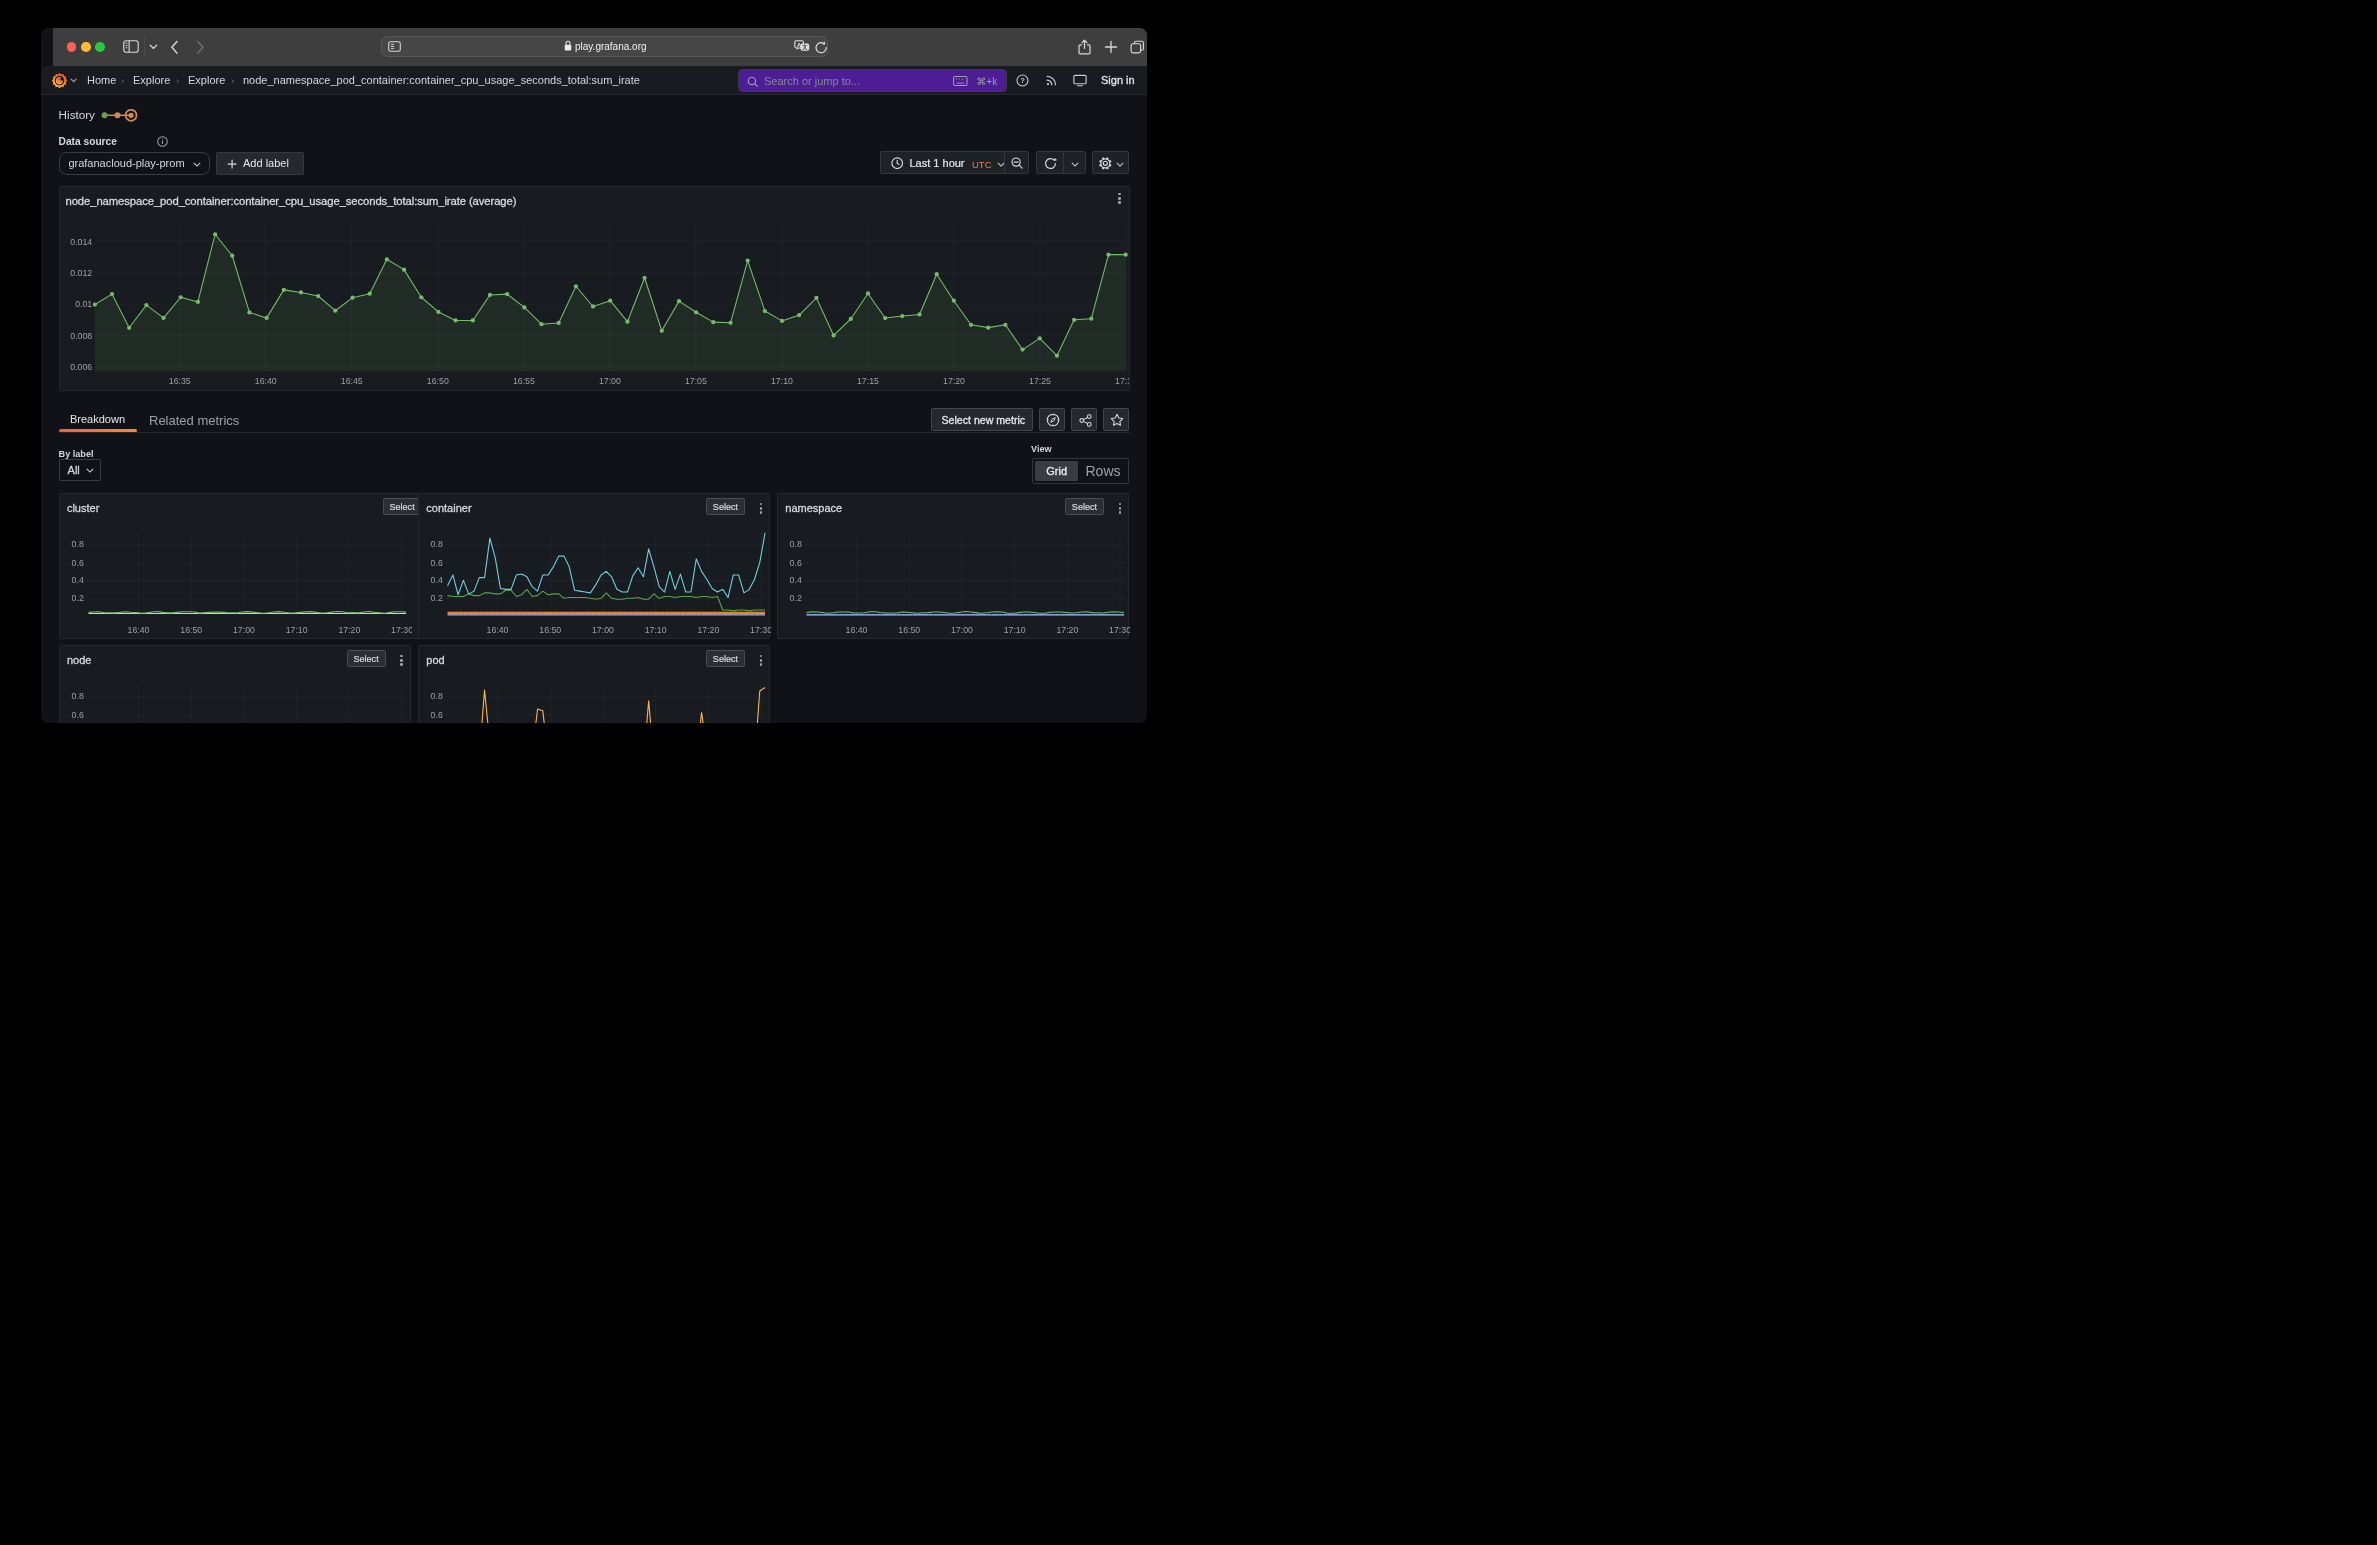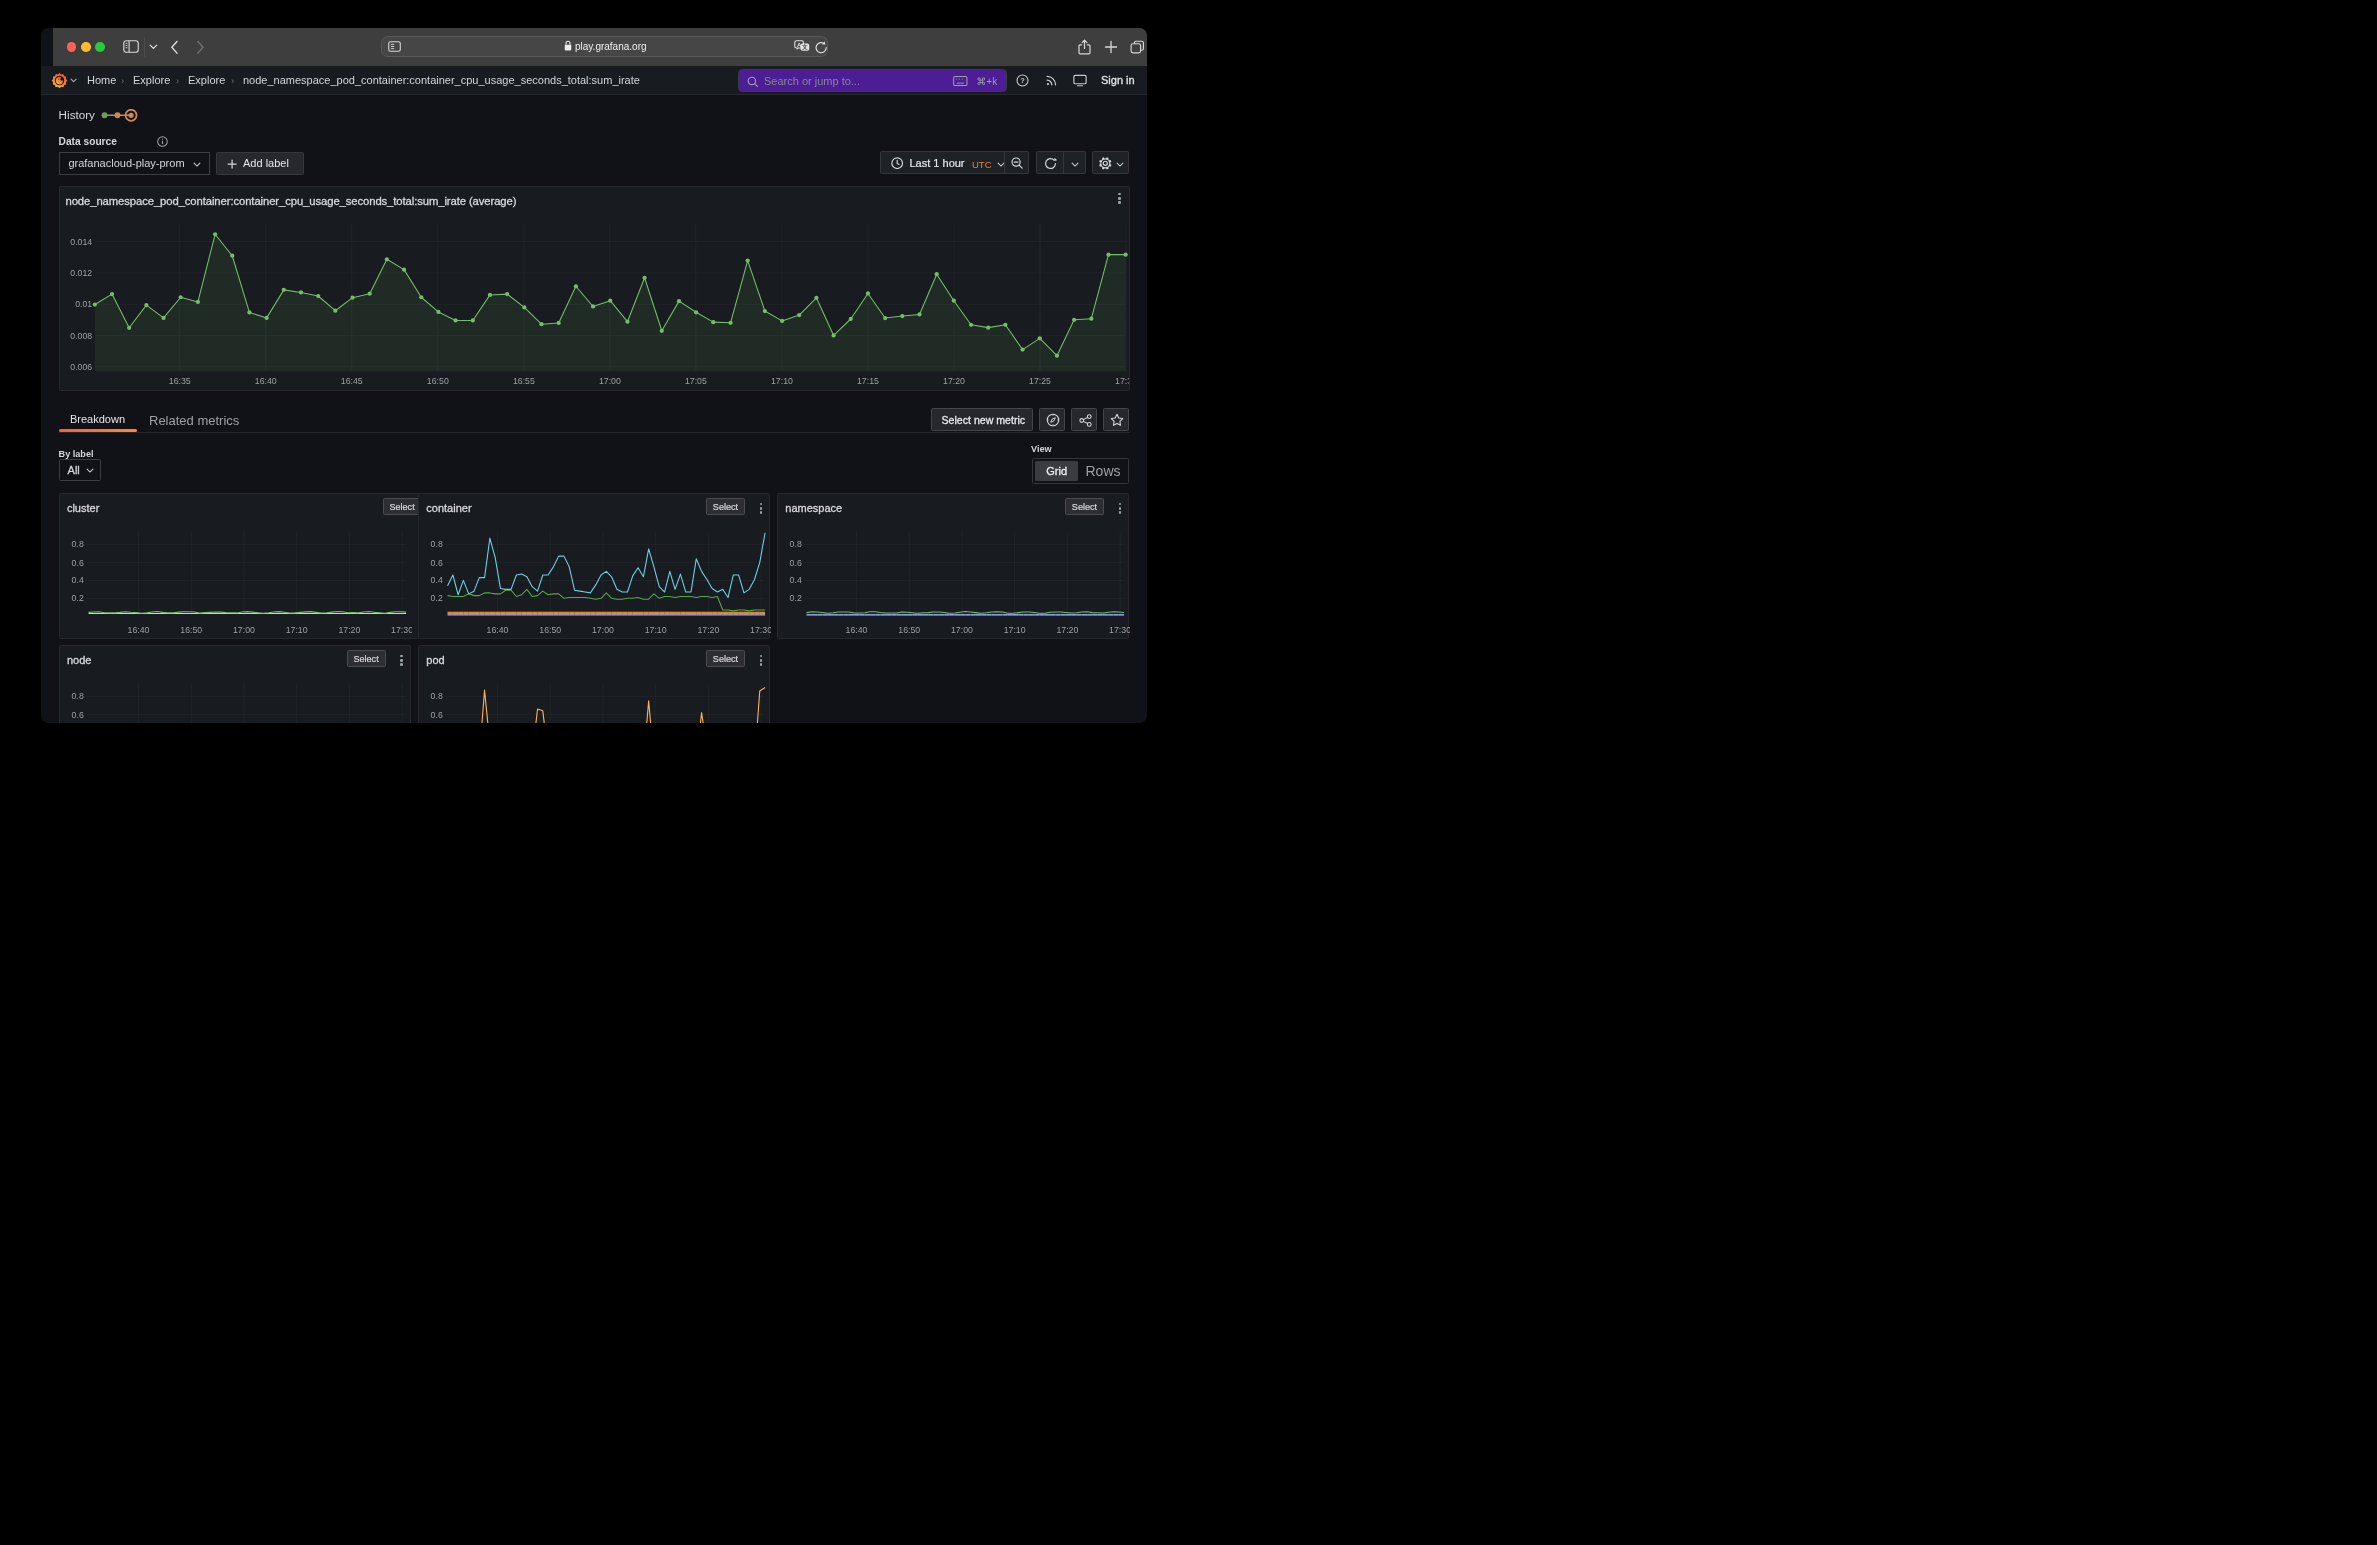--- a/index.html
+++ b/index.html
@@ -150,21 +150,21 @@
       <circle cx="42.3" cy="8.7" r="7.6" fill="none" stroke="#cc8a4c" stroke-width="2.4"></circle>
       <circle cx="42.3" cy="8.7" r="3.6" fill="#cc8a4c"></circle>
     </svg>
     <div class="abs" style="left:17.6px;top:108px;font-size:10.2px;font-weight:700;color:#d5d6de">Data source</div>
     <svg class="abs" style="left:116px;top:108px" width="11" height="11" viewBox="0 0 15 15">
       <circle cx="7.5" cy="7.5" r="6.5" fill="none" stroke="#9da0a8" stroke-width="1.4"></circle>
       <line x1="7.5" y1="6.5" x2="7.5" y2="10.8" stroke="#9da0a8" stroke-width="1.5"></line>
       <circle cx="7.5" cy="4.2" r="0.9" fill="#9da0a8"></circle>
     </svg>
 
-    <div class="abs" style="left:17.6px;top:124px;width:151px;height:23px;background:#111217;border:0.7px solid #3a3d44;border-radius:0">
+    <div class="abs" style="left:17.6px;top:124px;width:151px;height:23px;background:#111217;border:0.7px solid #3a3d44;border-radius:8px">
       <div class="abs" style="left:8.8px;top:4.4px;font-size:11px;color:#d5d6de">grafanacloud-play-prom</div>
       <svg class="abs" style="right:7.3px;top:8.8px" width="8" height="5.9" viewBox="0 0 11 8">
         <path d="M1.5 1.5 L5.5 5.5 L9.5 1.5" fill="none" stroke="#c8c9cc" stroke-width="1.5" stroke-linecap="round"></path>
       </svg>
     </div>
 
     <div class="abs" style="left:175px;top:124px;width:88px;height:23px;background:#26282e;border:0.7px solid #36383e;border-radius:1.5px">
       <svg class="abs" style="left:9.5px;top:5.9px" width="10.2" height="10.2" viewBox="0 0 14 14">
         <line x1="7" y1="1.5" x2="7" y2="12.5" stroke="#d5d6de" stroke-width="1.7" stroke-linecap="round"></line>
         <line x1="1.5" y1="7" x2="12.5" y2="7" stroke="#d5d6de" stroke-width="1.7" stroke-linecap="round"></line>

